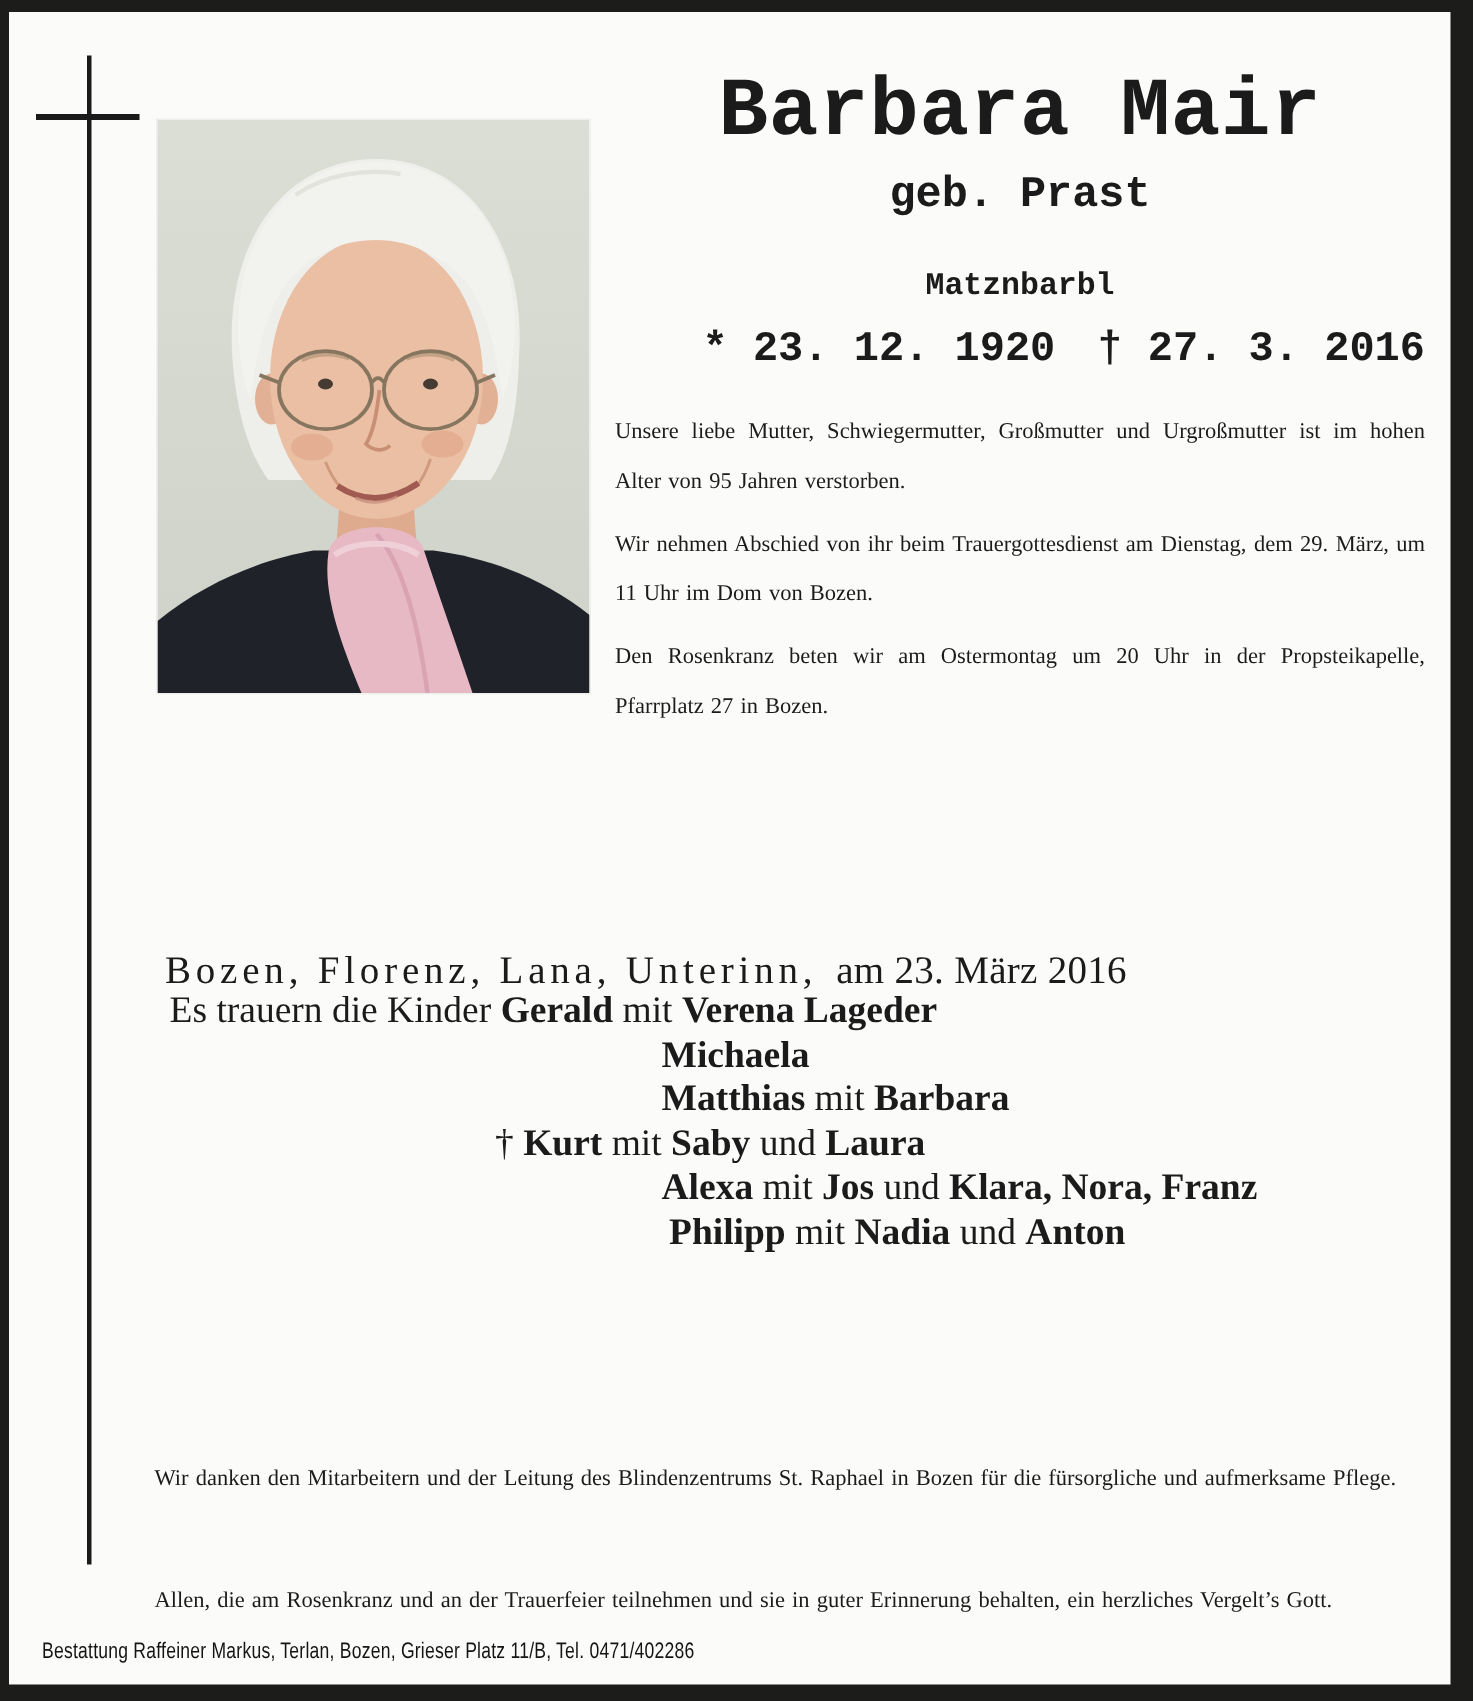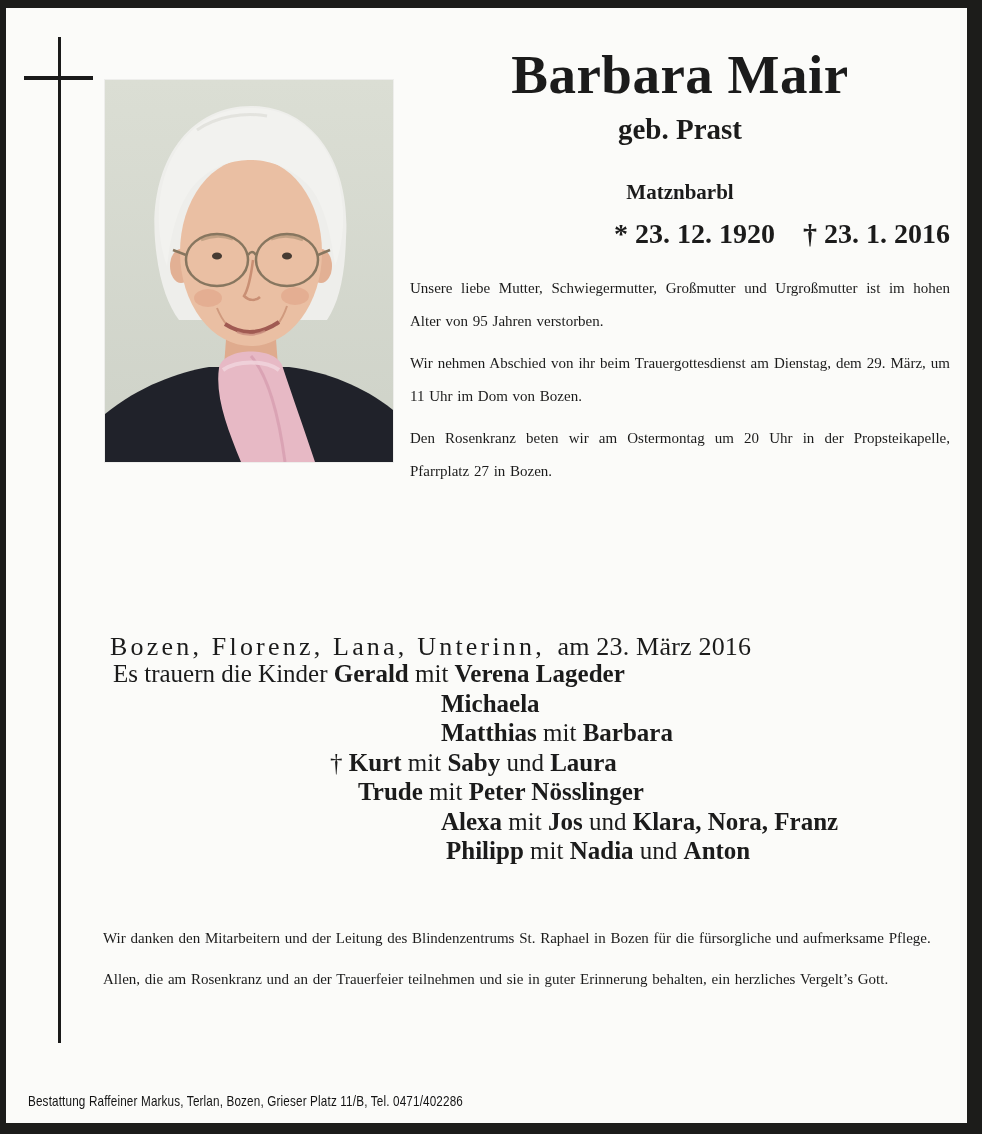--- a/index.html
+++ b/index.html
@@ -18,21 +18,21 @@
 
   
   .cross-v{left:58px;top:37px;width:3px;height:1006px;background:#1a1a1a;}
   .cross-h{left:24px;top:76px;width:69px;height:4px;background:#1a1a1a;}
 
   
   .photo{left:105px;top:80px;width:288px;height:382px;box-shadow:0 0 0 1px rgba(0,0,0,0.05);}
   .photo svg{display:block;}
 
   
-  .head{left:410px;width:540px;text-align:center;}
+  .head{left:410px;width:540px;text-align:center;font-family:Liberation Mono, monospace;}
   .name{top:44px;font-size:55px;font-weight:bold;letter-spacing:0.5px;line-height:62px;}
   .maiden{top:113px;font-size:29px;font-weight:bold;}
   .house{top:180px;font-size:21px;font-weight:bold;}
   .dates{top:218px;font-size:28px;font-weight:bold;display:flex;justify-content:flex-end;gap:28px;}
 
   
   .intro{left:410px;top:272px;width:540px;}
   .intro p, .closing p{
     margin:0 0 9px 0;font-size:15px;line-height:33px;
     text-align:justify;hyphens:manual;-webkit-hyphens:manual;word-spacing:1px;
@@ -46,21 +46,21 @@
   
   .family{left:113px;top:659px;font-size:25px;line-height:29.5px;white-space:nowrap;}
   .family .nm{font-weight:bold;}
   .fam-l1,.fam-l2,.fam-l5,.fam-l6{margin-left:328px;}
   .fam-l3{margin-left:217px;}
   .fam-l4{margin-left:245px;}
   .fam-l7{margin-left:333px;}
 
   
   .closing{left:103px;top:922px;width:845px;}
-  .closing p{margin-bottom:8px;}
+  .closing p{margin-bottom:8px;margin-top:48px;}
 
   
   .footer{left:28px;top:1092px;font-family:"Liberation Sans","DejaVu Sans",sans-serif;
     font-size:15px;color:#141414;transform:scaleX(0.78);transform-origin:left center;
     white-space:nowrap;letter-spacing:0.2px;}
 </style>
 </head>
 <body>
 
 <div class="abs frame-top"></div>
@@ -124,21 +124,21 @@
     <path d="M146,276 C160,292 172,322 180,382" stroke="#d49aac" stroke-width="3" fill="none" opacity="0.7"></path>
     <path d="M118,290 C132,280 160,280 174,290" stroke="#f0d3da" stroke-width="4" fill="none" opacity="0.9"></path>
   </svg>
 </div>
 
 <div class="abs head name">Barbara Mair</div>
 <div class="abs head maiden">geb. Prast</div>
 <div class="abs head house">Matznbarbl</div>
 <div class="abs head dates">
   <span>* 23. 12. 1920</span>
-  <span>† 23. 1. 2016</span>
+  <span>† 27. 3. 2016</span>
 </div>
 
 <div class="abs intro">
   <p>Unsere liebe Mutter, Schwiegermutter, Groß­mutter und Urgroßmutter ist im hohen Alter von 95 Jahren verstorben.</p>
   <p>Wir nehmen Abschied von ihr beim Trauergot­tesdienst am Dienstag, dem 29. März, um 11 Uhr im Dom von Bozen.</p>
   <p>Den Rosenkranz beten wir am Ostermon­tag um 20 Uhr in der Propsteikapelle, Pfarrplatz 27 in Bozen.</p>
 </div>
 
 <div class="abs dateline">
   <span class="places">Bozen, Florenz, Lana, Unterinn,</span>
@@ -151,23 +151,20 @@
   </div>
   <div class="fam-l1">
     <span class="nm">Michaela</span>
   </div>
   <div class="fam-l2">
     <span class="nm">Matthias</span><span> mit </span><span class="nm">Barbara</span>
   </div>
   <div class="fam-l3">
     <span>† </span><span class="nm">Kurt</span><span> mit </span><span class="nm">Saby</span><span> und </span><span class="nm">Laura</span>
   </div>
-  <div class="fam-l4">
-    <span class="nm">Trude</span><span> mit </span><span class="nm">Peter Nösslinger</span>
-  </div>
   <div class="fam-l5">
     <span class="nm">Alexa</span><span> mit </span><span class="nm">Jos</span><span> und </span><span class="nm">Klara, Nora, Franz</span>
   </div>
   <div class="fam-l7">
     <span class="nm">Philipp</span><span> mit </span><span class="nm">Nadia</span><span> und </span><span class="nm">Anton</span>
   </div>
 </div>
 
 <div class="abs closing">
   <p>Wir danken den Mitarbeitern und der Leitung des Blindenzentrums St. Ra­phael in Bozen für die fürsorgliche und aufmerksame Pflege.</p>

